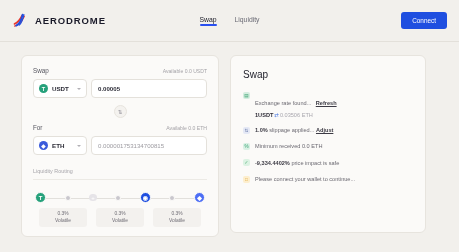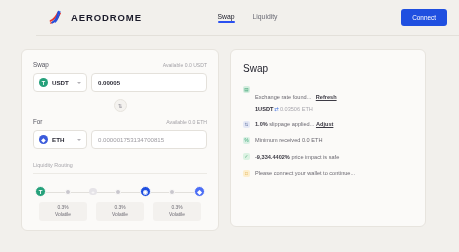--- a/index.html
+++ b/index.html
@@ -6,28 +6,27 @@
   html, body {
     width: 459px; height: 252px;
     overflow: hidden;
     background: #f2f0ec;
     font-family: "Liberation Sans", sans-serif;
     -webkit-font-smoothing: antialiased;
   }
 
   
   .header {
-    height: 36px;
+    height: 42px;
     background: #f2f0ec;
     border-bottom: 1px solid #e3e0da;
     display: flex;
     align-items: center;
     padding: 0 12px;
     position: relative;
-    margin-left: 36px;
   }
   .brand { display: flex; align-items: center; gap: 6px; }
   .brand-logo { width: 17px; height: 17px; display: block; }
   .brand-name {
     font-size: 9.5px;
     font-weight: bold;
     letter-spacing: 0.9px;
     color: #1b1b2a;
   }
   .nav {

